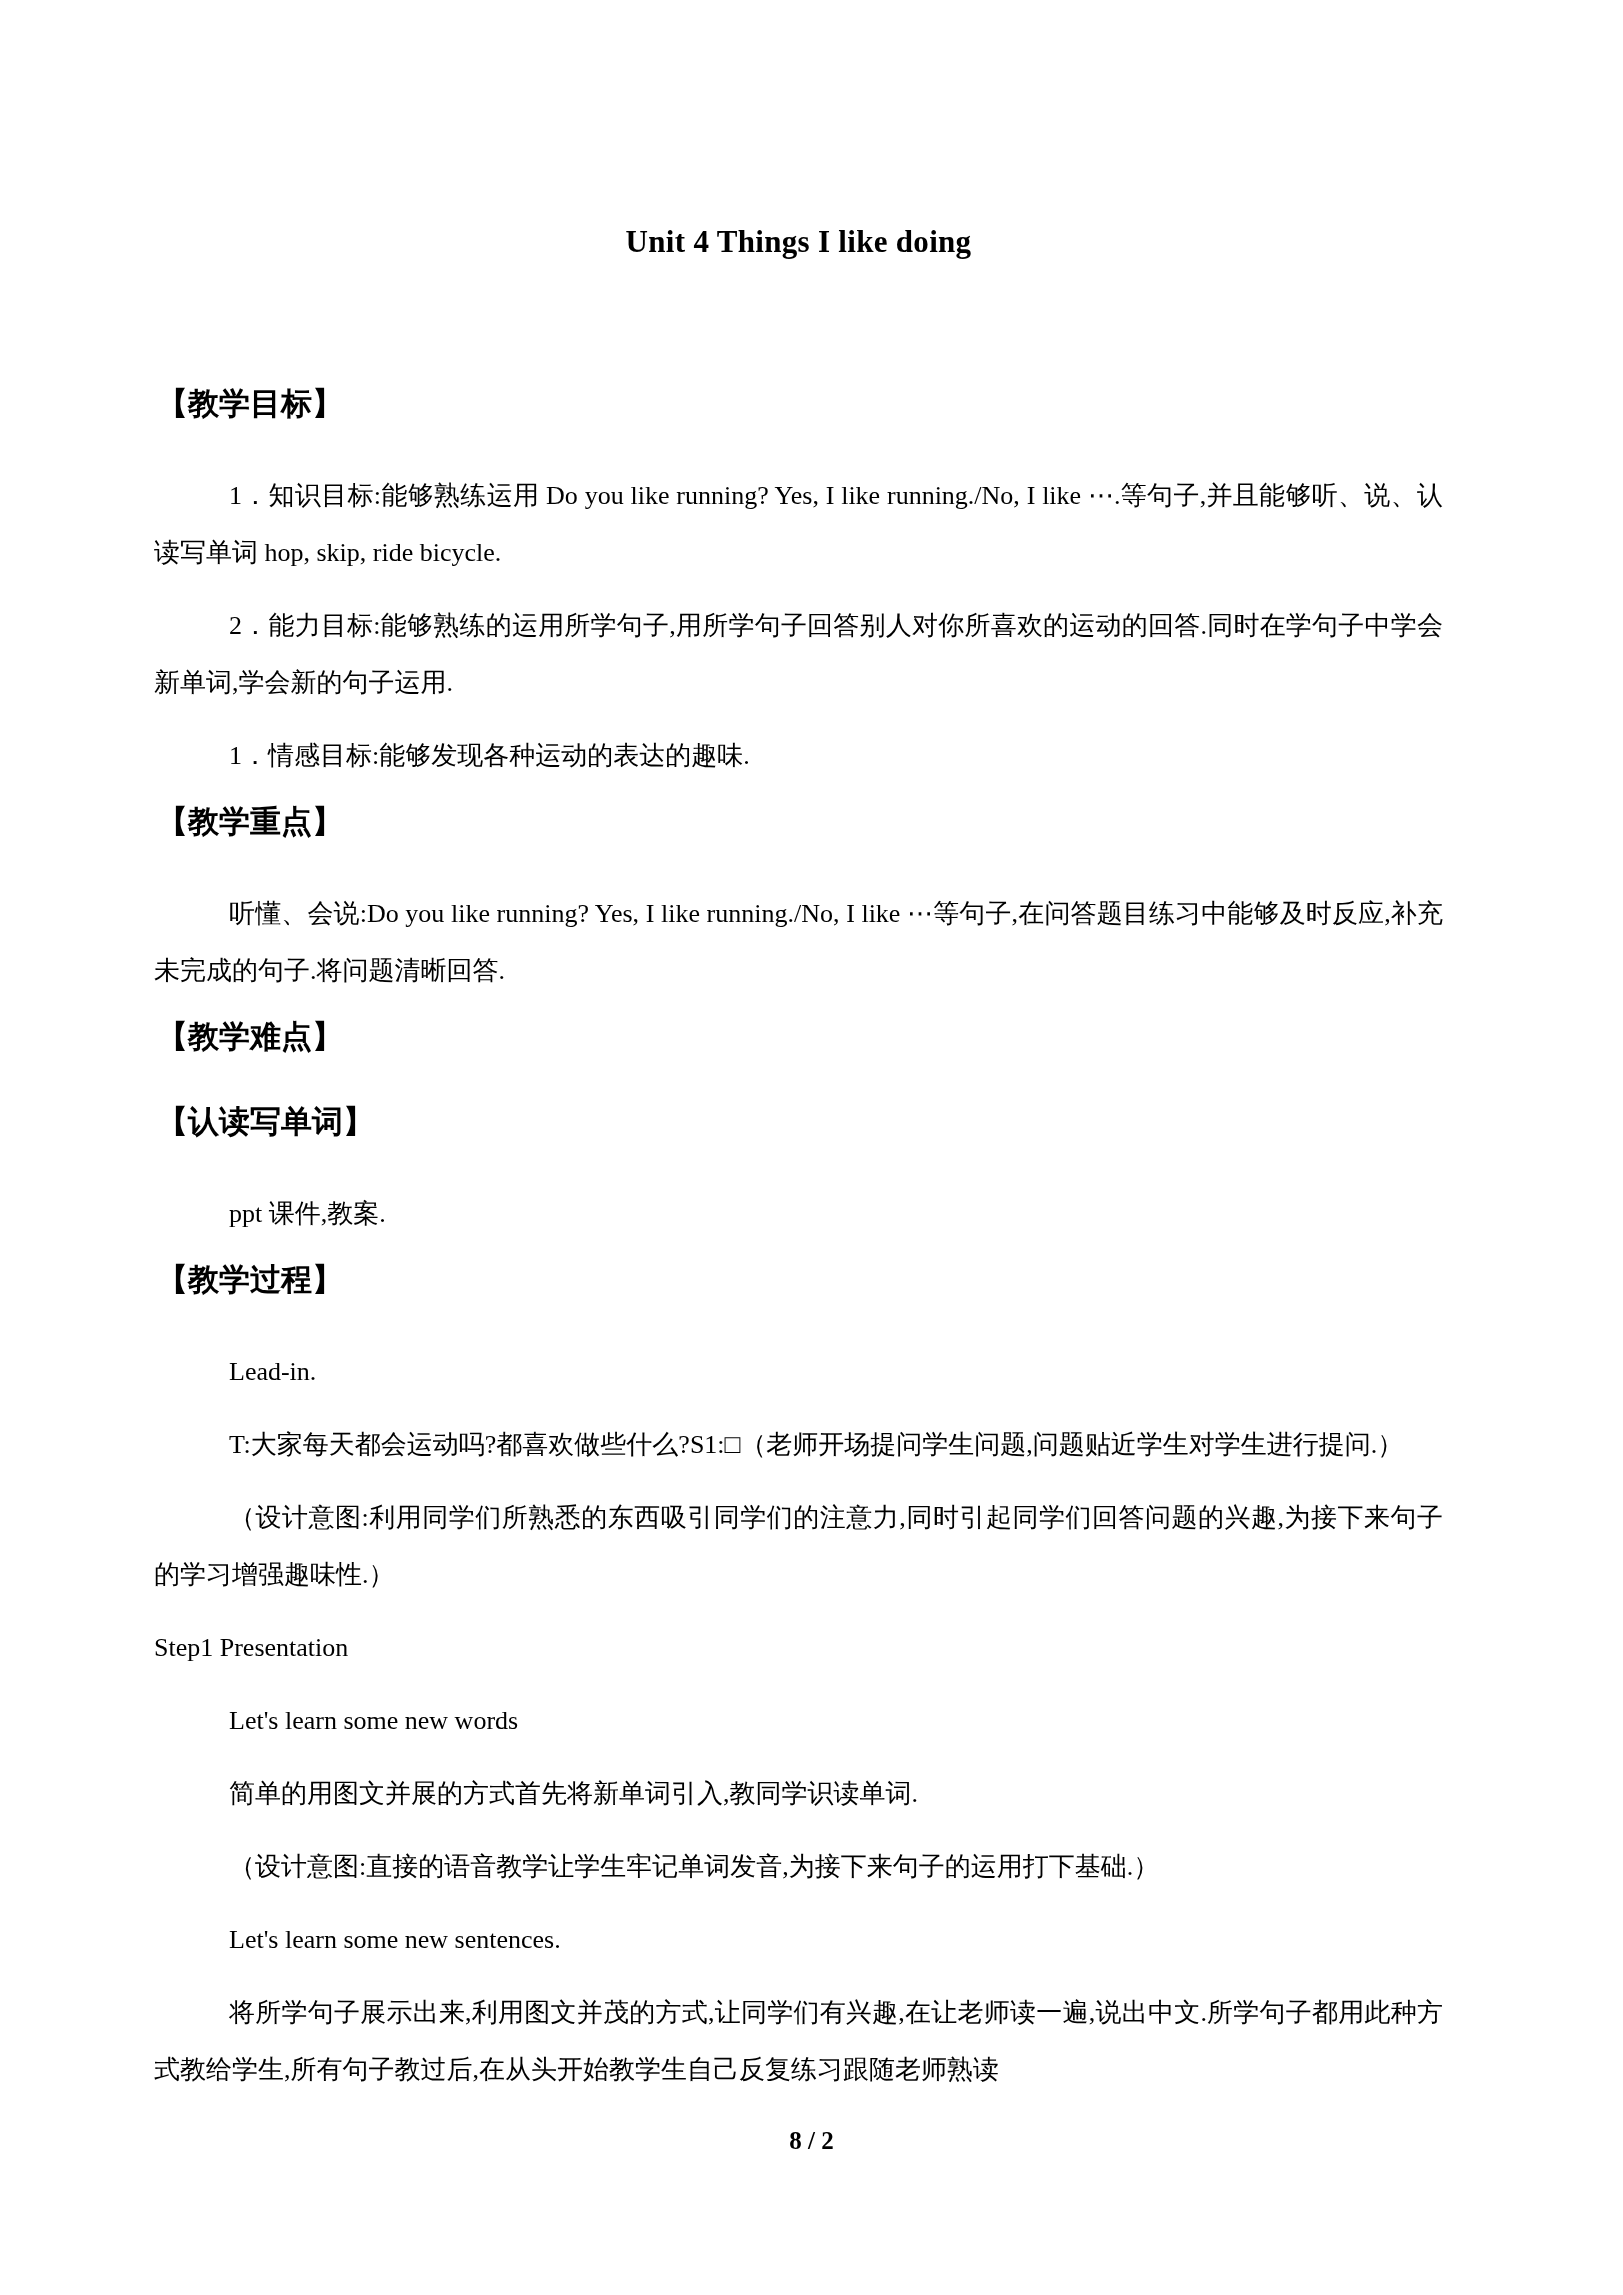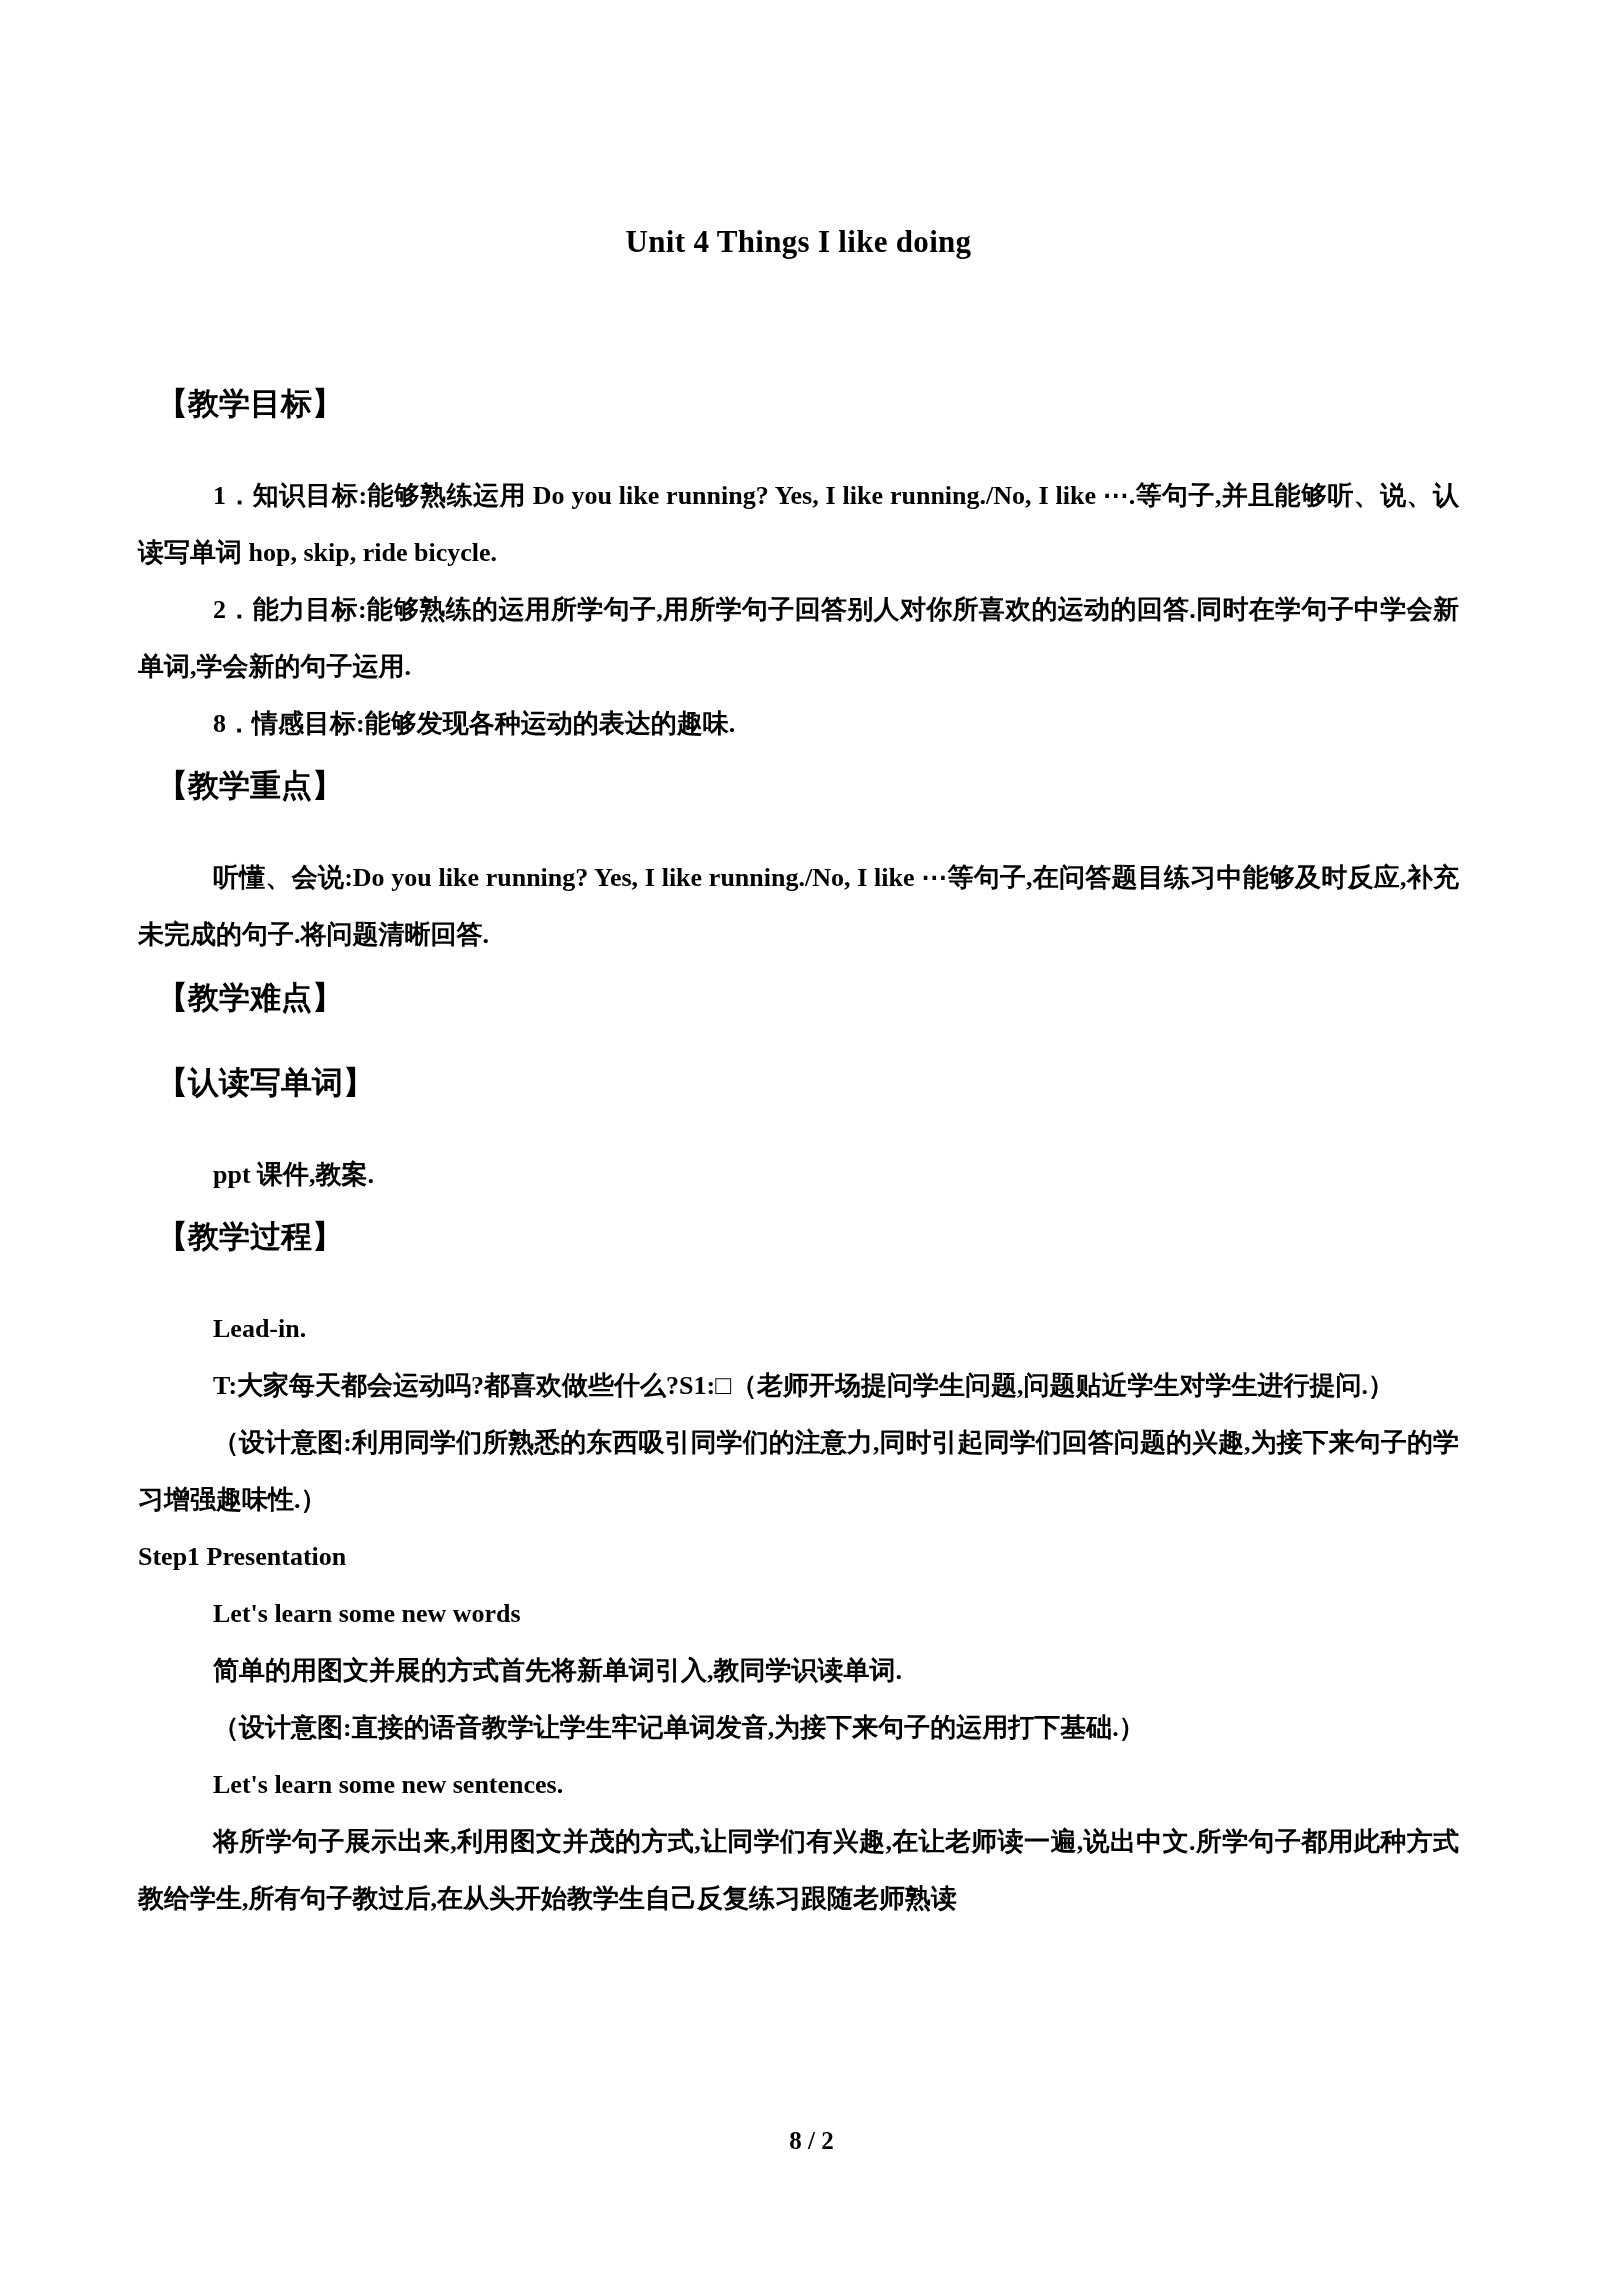--- a/index.html
+++ b/index.html
@@ -36,27 +36,26 @@
   h2.sec-heading {
     margin: 12.3px 0 41px 0;
     padding-left: 19px;
     font-size: 31px;
     line-height: 44px;
     font-weight: bold;
     text-align: left;
   }
   section { margin: 0; padding: 0; }
   p.para {
-    margin: 0;
+    margin: 16px;
     font-size: 26px;
     line-height: 57px;
     text-align: justify;
     text-indent: 75px;
     word-break: break-word;
-    font-weight: bold;
   }
   p.para.flush {
     text-indent: 0;
   }
   .page-footer {
     position: absolute;
     top: 2124px;
     left: 0;
     width: 1623px;
     text-align: center;
@@ -69,21 +68,21 @@
 <body>
 
 <div class="page">
 
   <h1 class="doc-title">Unit 4 Things I like doing</h1>
 
   <section>
     <h2 class="sec-heading">【教学目标】</h2>
     <p class="para">1．知识目标:能够熟练运用 Do you like running? Yes, I like running./No, I like  ⋯.等句子,并且能够听、说、认读写单词 hop, skip, ride bicycle.</p>
     <p class="para">2．能力目标:能够熟练的运用所学句子,用所学句子回答别人对你所喜欢的运动的回答.同时在学句子中学会新单词,学会新的句子运用.</p>
-    <p class="para">8．情感目标:能够发现各种运动的表达的趣味.</p>
+    <p class="para">1．情感目标:能够发现各种运动的表达的趣味.</p>
   </section>
 
   <section>
     <h2 class="sec-heading">【教学重点】</h2>
     <p class="para">听懂、会说:Do you like running? Yes, I like running./No, I like  ⋯等句子,在问答题目练习中能够及时反应,补充未完成的句子.将问题清晰回答.</p>
   </section>
 
   <section>
     <h2 class="sec-heading">【教学难点】</h2>
   </section>

